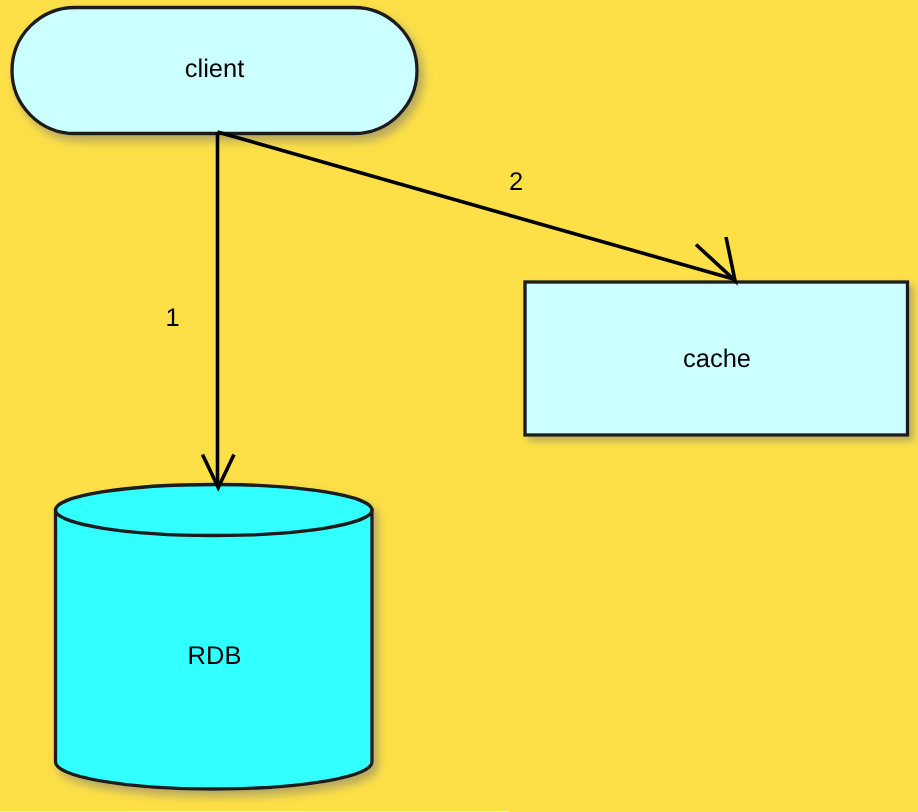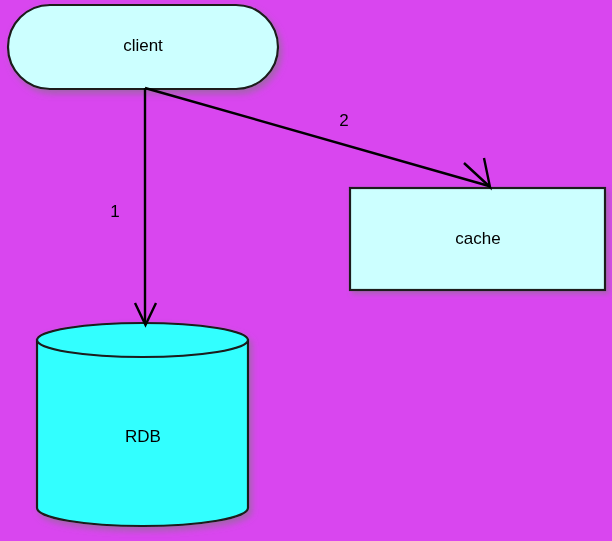--- a/index.html
+++ b/index.html
@@ -8,21 +8,21 @@
     padding: 0;
     background: #ffffff;
   }
   body {
     font-family: "Liberation Sans", sans-serif;
   }
   #canvas {
     position: relative;
     width: 612px;
     height: 541px;
-    background: #d946ef;
+    background: #fde047;
     overflow: hidden;
   }
   #diagram-svg {
     position: absolute;
     left: 0;
     top: 0;
     width: 612px;
     height: 541px;
   }
   .node-label {

